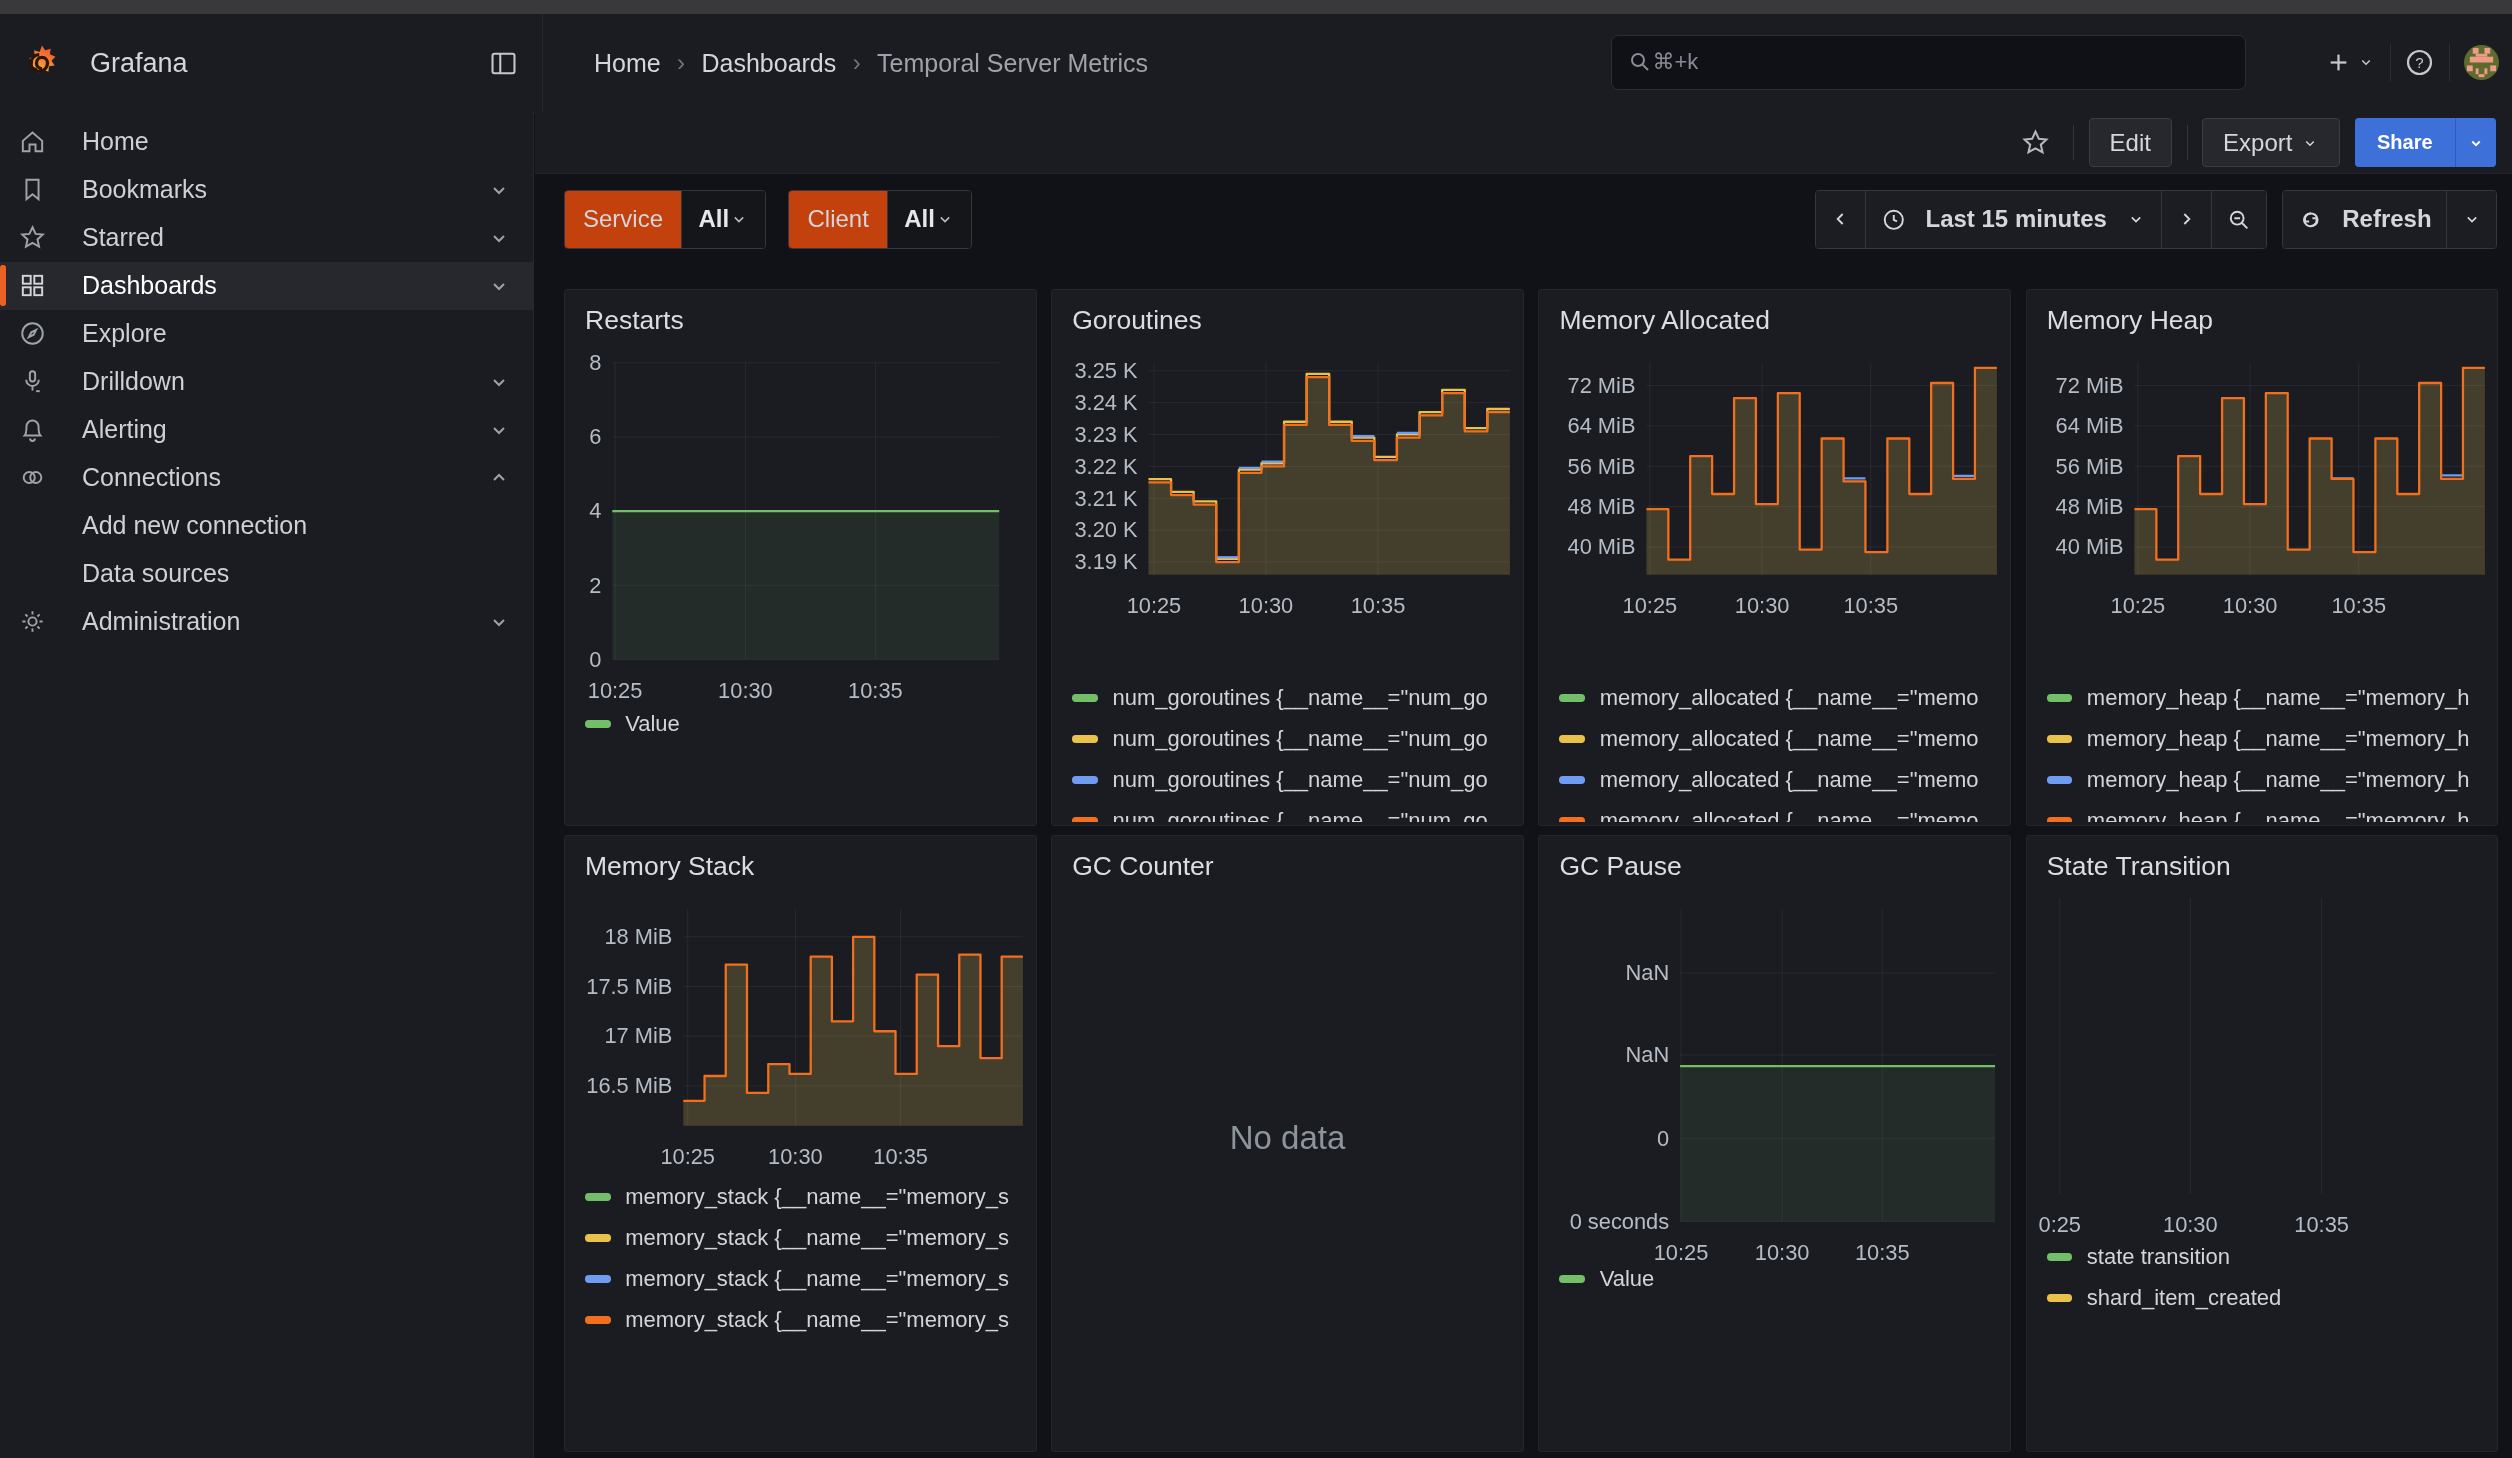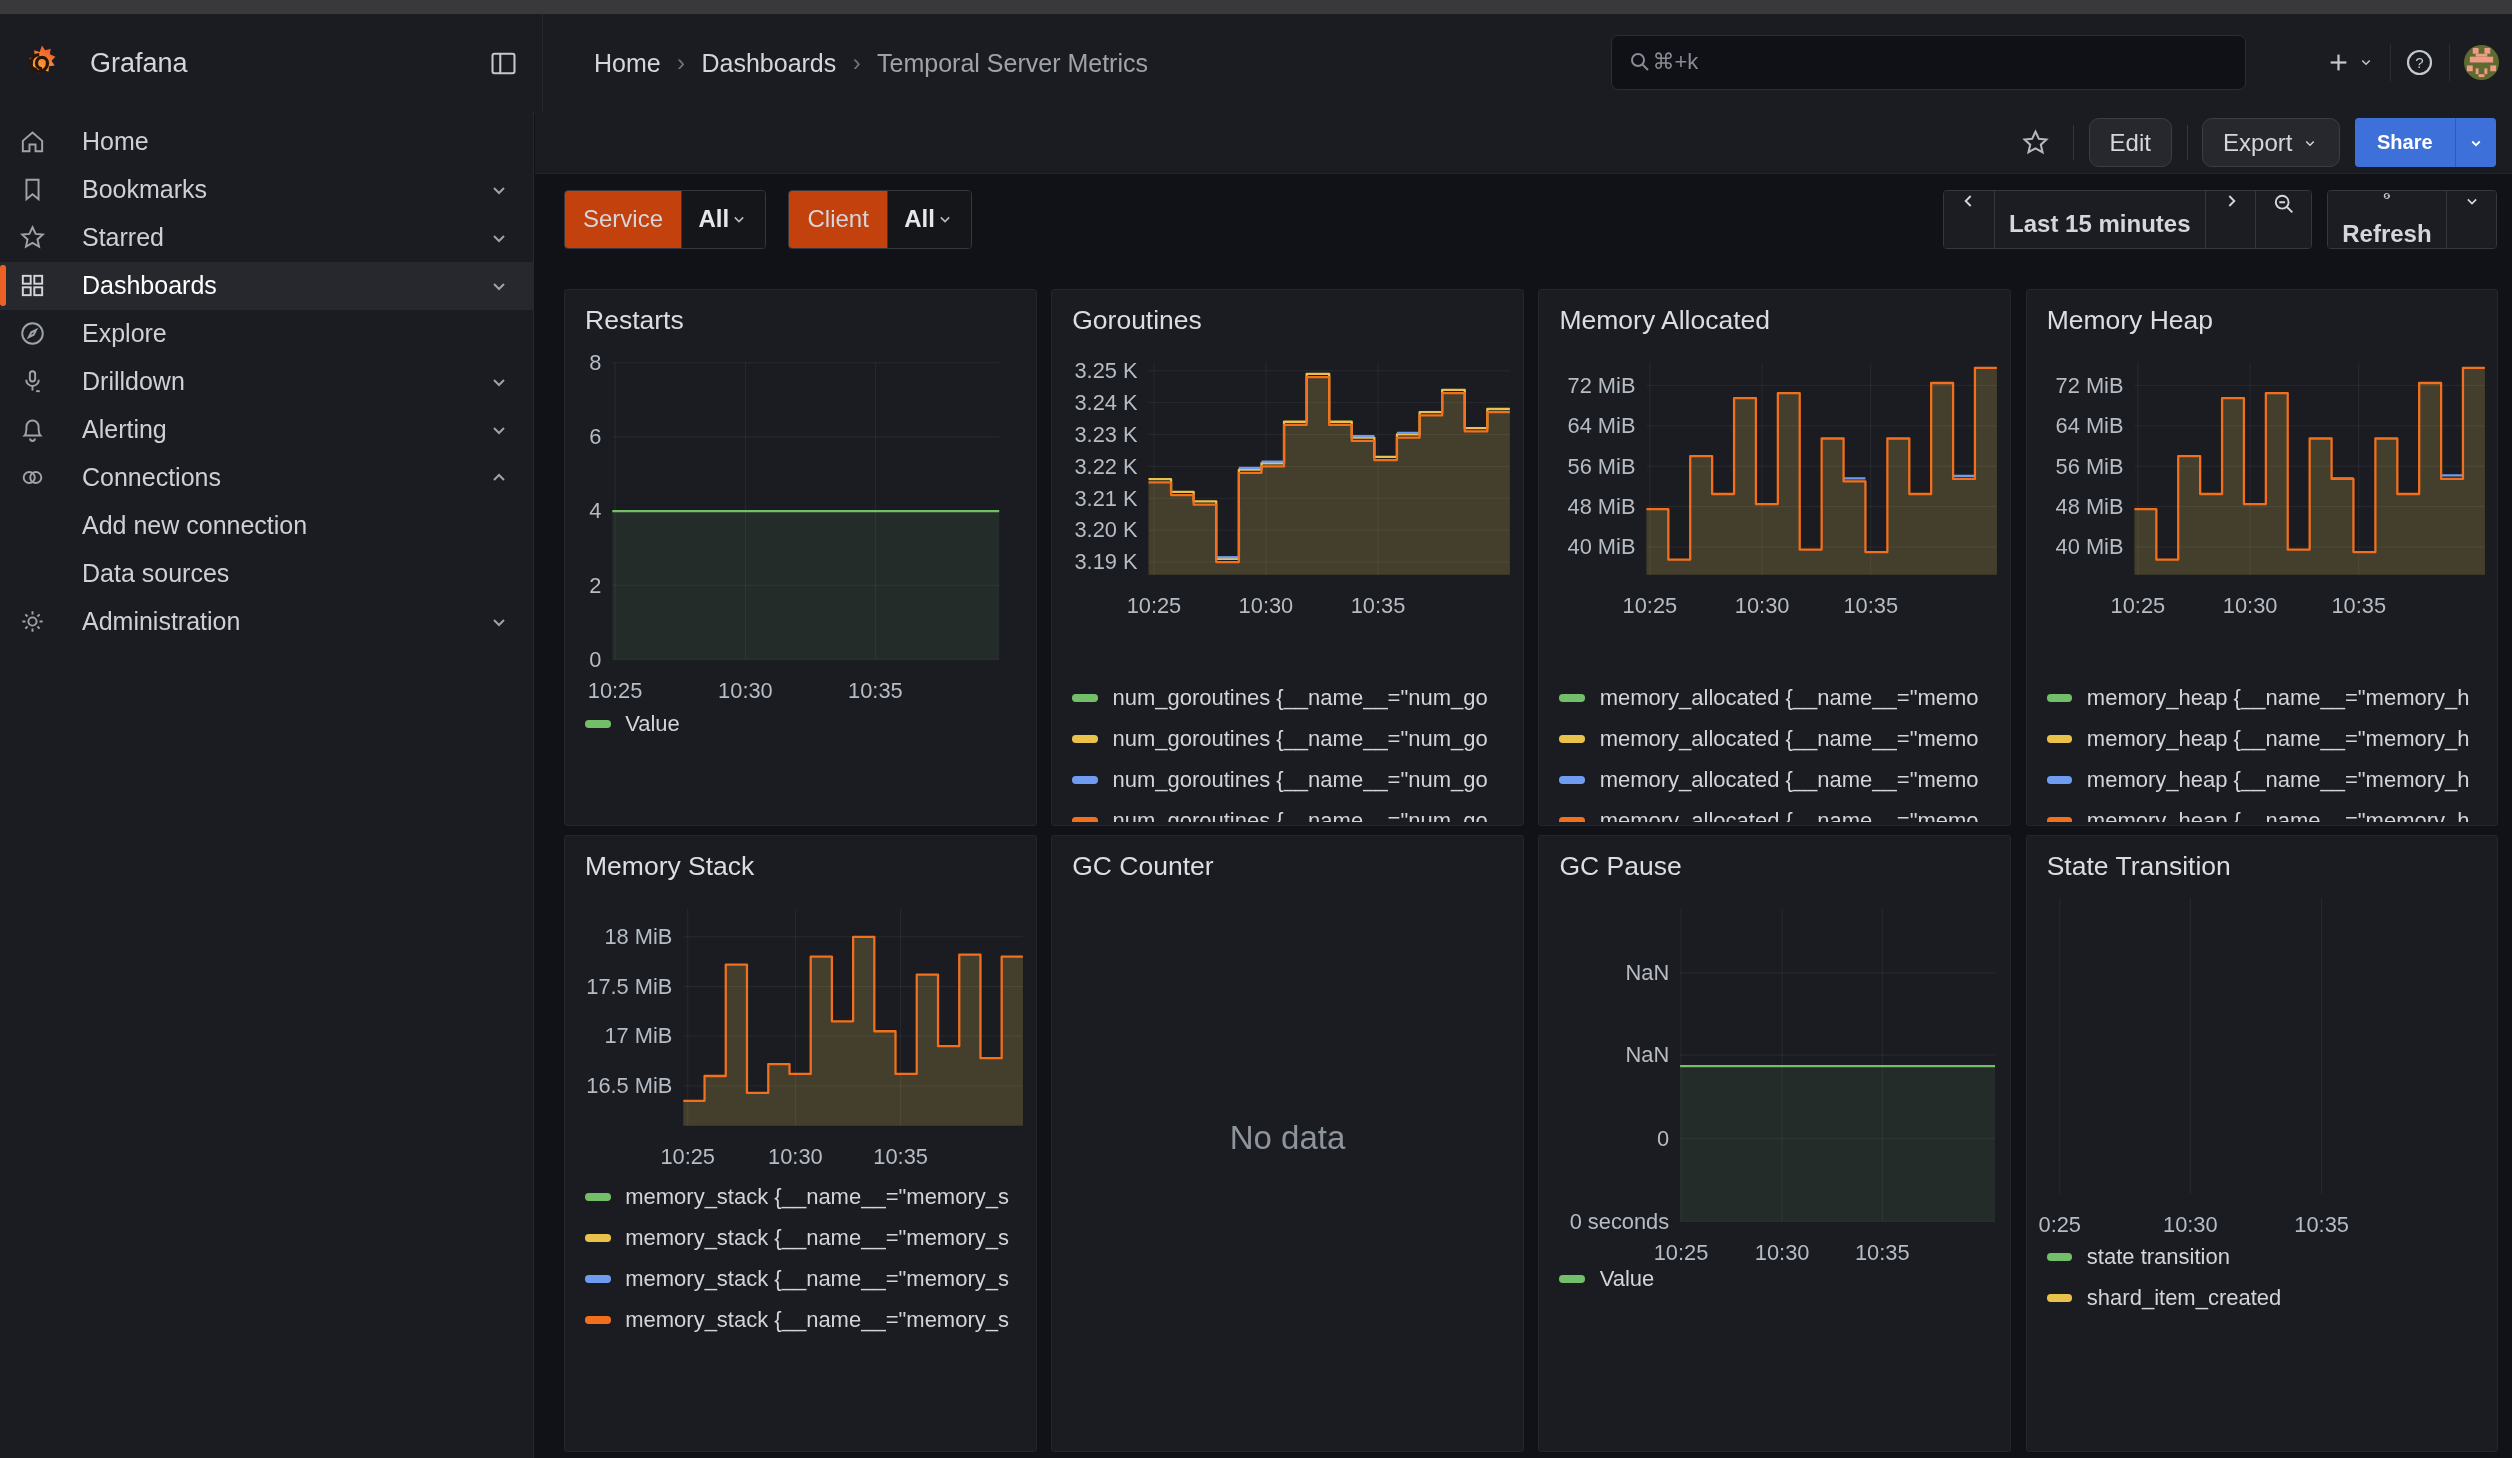--- a/index.html
+++ b/index.html
@@ -24,21 +24,21 @@
   .kbd{color:#878c96;font-size:22px;}
   .nav-actions{position:absolute;right:12.8px;top:21px;height:55px;display:flex;align-items:center;gap:14.6px;}
   .icon-btn{color:#c3c7cf;display:flex;align-items:center;gap:5.5px;cursor:pointer;}
   .vdiv{width:0.9px;height:37px;background:#2c2e36;}
   .avatar{width:35px;height:35px;border-radius:50%;overflow:hidden;cursor:pointer;}
   
   .toolbar{position:absolute;left:535px;top:112px;right:0;height:61px;background:#1b1c21;
     border-bottom:0.9px solid #222329;display:flex;align-items:center;justify-content:flex-end;
     gap:14.6px;padding-right:16.4px;}
   .tb-div{width:0.9px;height:35px;background:#34363c;}
-  .btn{height:49px;display:flex;align-items:center;gap:9px;padding:0 20px;border-radius:10px;
+  .btn{height:49px;display:flex;align-items:center;gap:9px;padding:0 20px;border-radius:4px;
     font-size:24px;color:#d5d6dc;background:#26282d;border:0.9px solid #3a3d44;cursor:pointer;box-sizing:border-box;}
   .btn-ghost{background:none;border:none;padding:0 9px;color:#b4b8bf;}
   .share{display:flex;height:49px;border-radius:3.7px;overflow:hidden;cursor:pointer;}
   .share .main{background:#3d71d9;color:#fff;font-size:20px;font-weight:bold;display:flex;
     align-items:center;padding:0 22px;}
   .share .caret{background:#3d71d9;border-left:0.9px solid #2e5bbf;display:flex;align-items:center;
     padding:0 11px;color:#fff;}
   
   .sidebar{position:absolute;left:0;top:112px;width:534px;bottom:0;background:#1b1c21;
     border-right:0.9px solid #26272e;padding-top:5.5px;box-sizing:border-box;}
@@ -54,21 +54,21 @@
   
   .canvas{position:absolute;left:535px;top:174px;right:0;bottom:0;background:#111217;}
   .filterbar{display:flex;justify-content:space-between;align-items:center;padding:16.4px 14.6px 0 29px;height:58px;}
   .chips{display:flex;gap:22px;}
   .chip{display:flex;height:57px;border:0.9px solid #34373e;border-radius:3.7px;overflow:hidden;cursor:pointer;}
   .chip .cl{background:#c2410c;display:flex;align-items:center;padding:0 18px;font-size:24px;color:#d5d6dc;border-right:0.9px solid #34373e;}
   .chip .cv{background:#141619;display:flex;align-items:center;gap:0;padding:0 16.4px;font-size:24px;font-weight:bold;color:#e6e7ea;}
   .timebar{display:flex;gap:14.6px;align-items:center;}
   .tgroup{display:flex;height:57px;border:0.9px solid #34373e;border-radius:3.7px;overflow:hidden;}
   .tseg{display:flex;align-items:center;gap:19px;padding:0 14.6px;color:#d5d6dc;font-size:24px;
-    border-right:0.9px solid #34373e;cursor:pointer;background:#1b1d22;flex-direction:column;}
+    border-right:0.9px solid #34373e;cursor:pointer;background:#1b1d22;}
   .tseg:last-child{border-right:none;}
   .tseg b{font-weight:bold;}
   
   .grid{display:grid;grid-template-columns:repeat(4,1fr);grid-template-rows:537px 617px;
     column-gap:14.6px;row-gap:9px;padding:41px 13.7px 0 29px;}
   .panel{position:relative;background:#1a1c21;border:0.9px solid #24262c;border-radius:2.7px;overflow:hidden;}
   .ptitle{position:absolute;left:20px;top:14.6px;font-size:26.5px;font-weight:500;color:#dcdde1;cursor:pointer;z-index:2;}
   .chart{position:absolute;left:0;top:0;width:100%;height:100%;}
   .legend{position:absolute;left:20px;right:7.3px;bottom:3.7px;overflow:hidden;}
   .lrow{display:flex;align-items:center;gap:14.6px;height:41px;cursor:pointer;}

